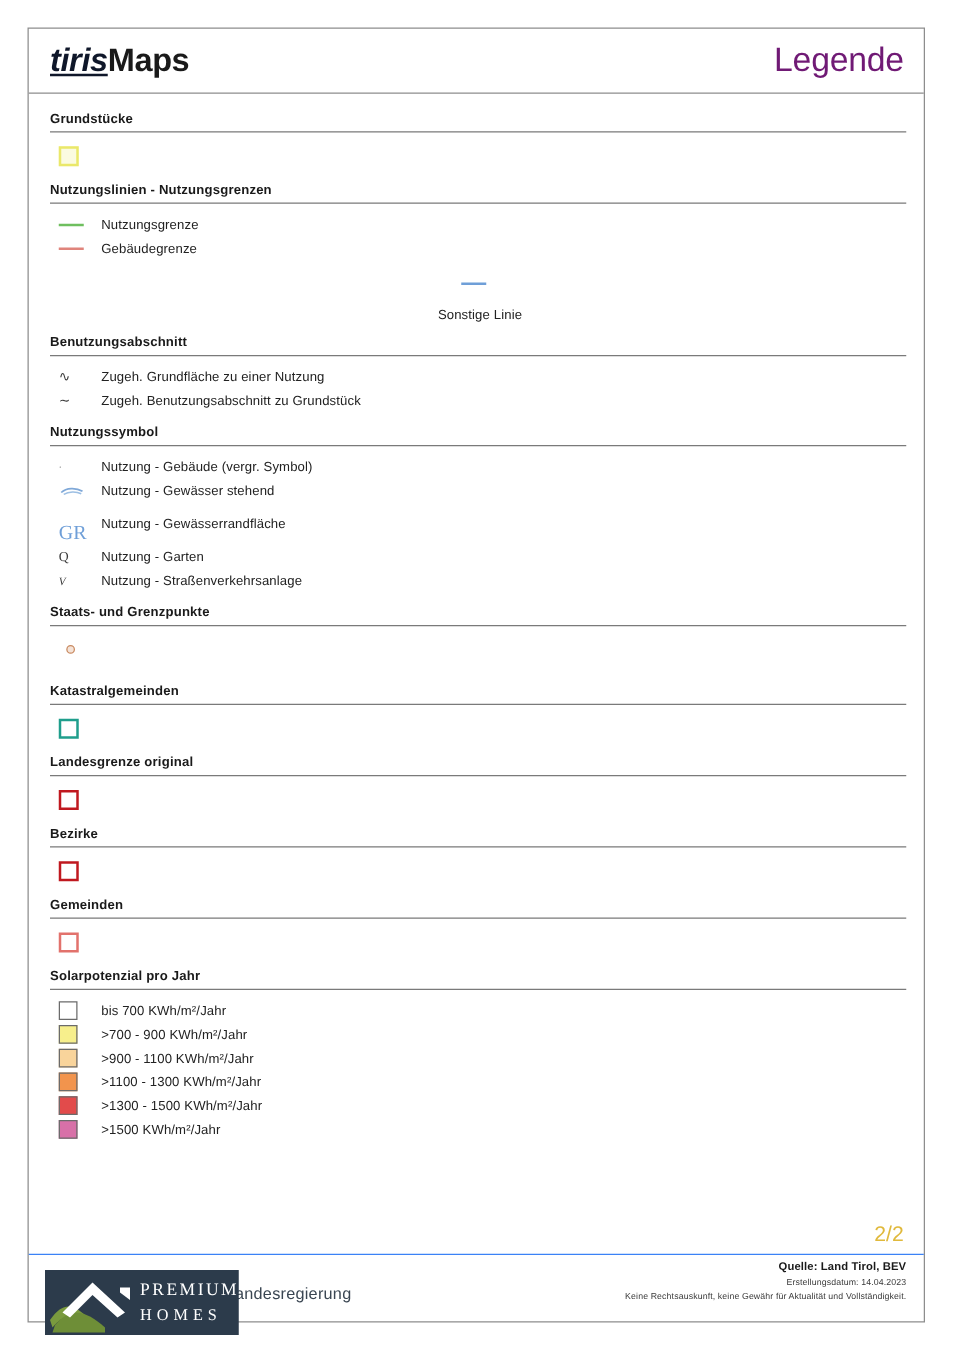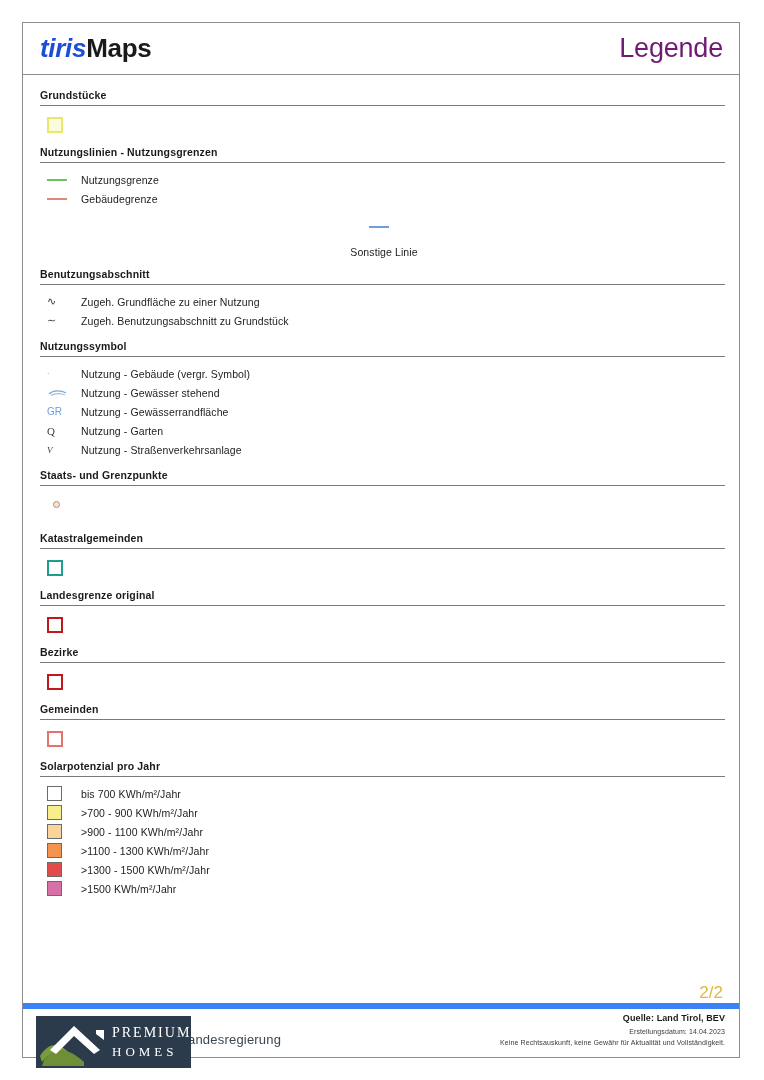--- a/index.html
+++ b/index.html
@@ -45,22 +45,23 @@
     justify-content: space-between;
     padding: 0 16px 0 17px;
   }
   .logo-tiris {
     font-size: 26px;
     font-weight: bold;
     letter-spacing: -0.3px;
     white-space: nowrap;
   }
   .logo-tiris .t1 {
-    color: #1d4ed8;
+    color: #0f172a;
     font-style: italic;
+    text-decoration: underline;
   }
   .logo-tiris .t2 {
     color: #1a1a1a;
     text-align: right;
   }
   .header-title {
     font-size: 27px;
     font-weight: 400;
     color: #701a75;
     letter-spacing: -0.2px;
@@ -148,21 +149,21 @@
   }
   .line-green  { border-top-color: #6fbf5f; }
   .line-red    { border-top-color: #e0847c; }
   .line-blue   { border-top-color: #6f9fd8; }
 
   .glyph {
     font-size: 11px;
     color: #3a3a3a;
     font-family: "Liberation Serif", serif;
   }
-  .glyph-blue { color: #6f9fd8; font-family: Liberation Sans, sans-serif; font-size: 10px; }
+  .glyph-blue { color: #6f9fd8; font-family: Liberation Serif, serif; font-size: 16px; margin-top: 16px; }
   .glyph-dot  { font-size: 7px; color: #555; }
 
   .point-circle {
     width: 5px;
     height: 5px;
     border-radius: 50%;
     background: #f4e3d8;
     border: 1px solid #c98a60;
     margin-left: 6px;
   }
@@ -178,21 +179,21 @@
   
   .swatch-row { padding-top: 2px; padding-bottom: 10px; }
 
   
   .footer {
     position: absolute;
     left: 0;
     bottom: 0;
     width: 100%;
     height: 54px;
-    border-top: 6px solid #3b82f6;
+    border-top: 1px solid #3b82f6;
     box-sizing: border-box;
   }
   .page-num {
     position: absolute;
     right: 16px;
     top: -26px;
     font-size: 17px;
     color: #e0b93c;
     font-weight: 400;
   }

